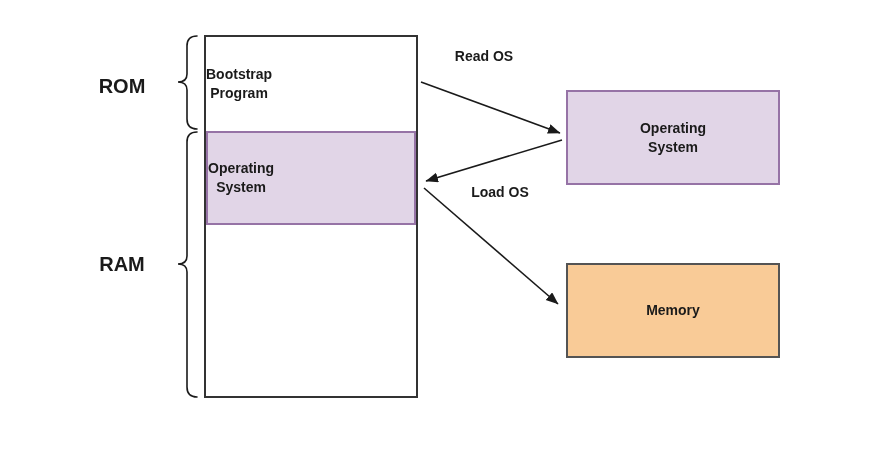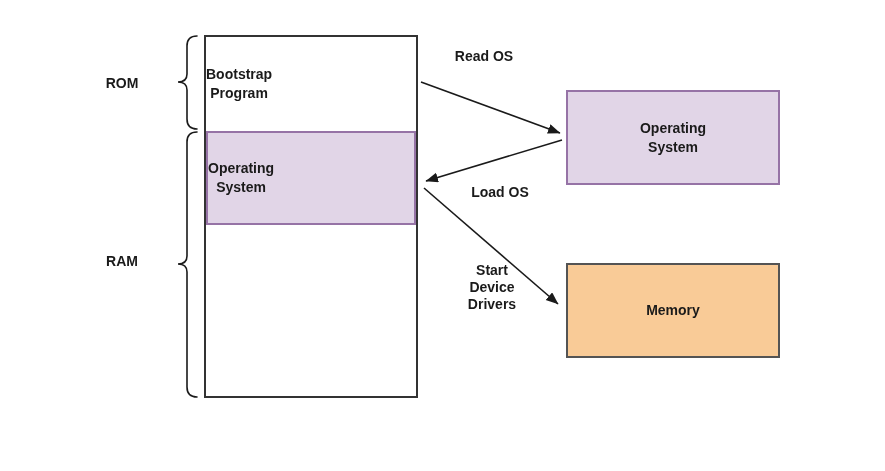--- a/index.html
+++ b/index.html
@@ -23,21 +23,21 @@
     overflow: hidden;
     color: var(--line);
   }
   .lbl {
     position: absolute;
     font-weight: bold;
     color: var(--line);
     text-align: center;
     white-space: pre-line;
   }
-  .mem-label { font-size: 14px; text-align: center; }
+  .mem-label { font-size: 20px; text-align: center; }
   .arrow-label { font-size: 14px; line-height: 17px; }
   .box-text {
     font-weight: bold;
     font-size: 14px;
     line-height: 19px;
     text-align: center;
     white-space: pre-line;
     color: var(--line);
   }
   .main-memory {
@@ -138,17 +138,14 @@
     <div class="box-text">Operating
 System</div>
   </div>
 
   <div class="side-box devices-box">
     <div class="box-text">Memory</div>
   </div>
 
   <div class="lbl arrow-label" style="left:439px; top:48px; width:90px;">Read OS</div>
   <div class="lbl arrow-label" style="left:455px; top:184px; width:90px;">Load OS</div>
-  <div class="lbl arrow-label" style="left:448px; top:262px; width:88px;">Start
-Device
-Drivers</div>
 
 </div>
 
 </body></html>

